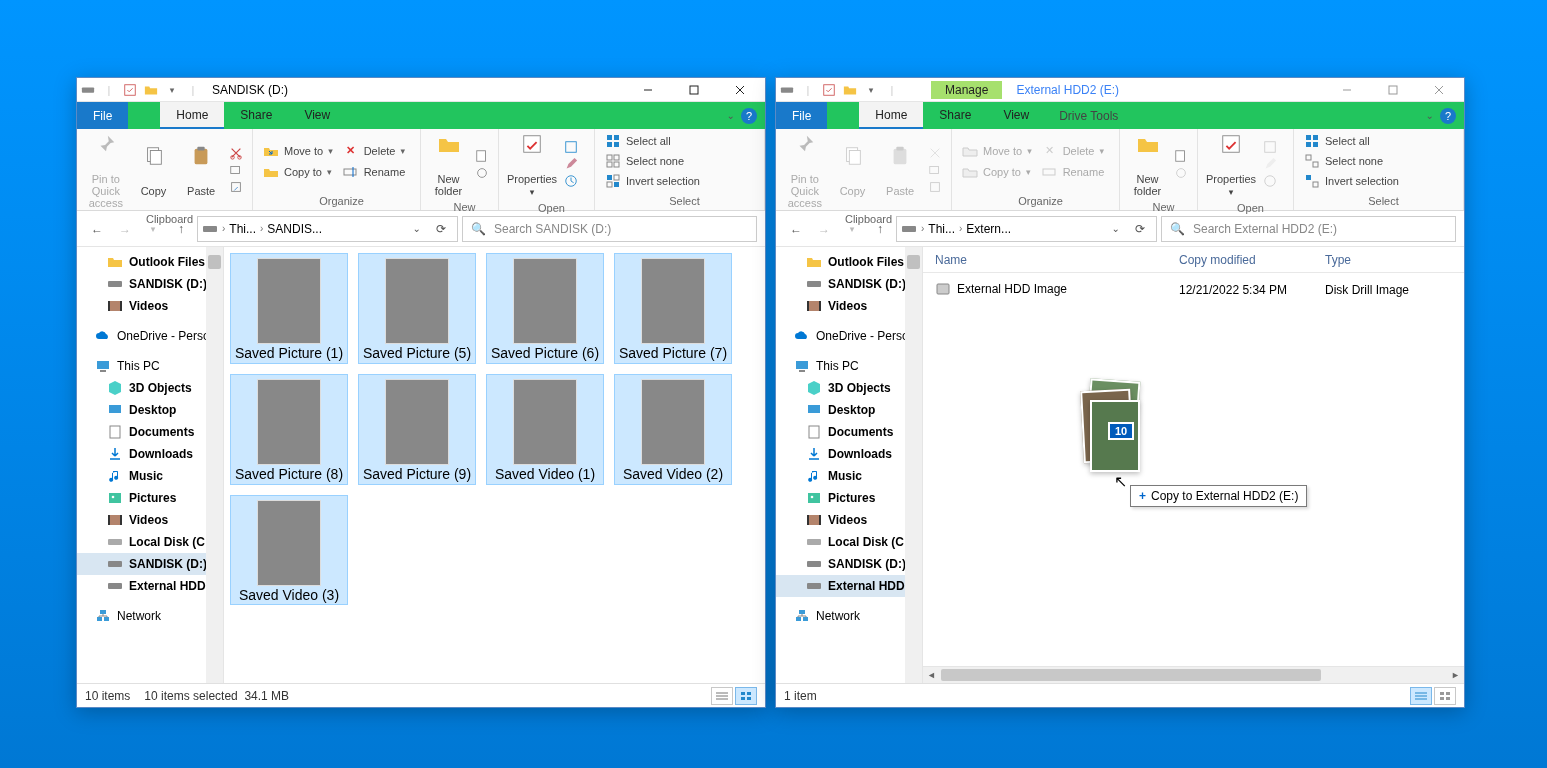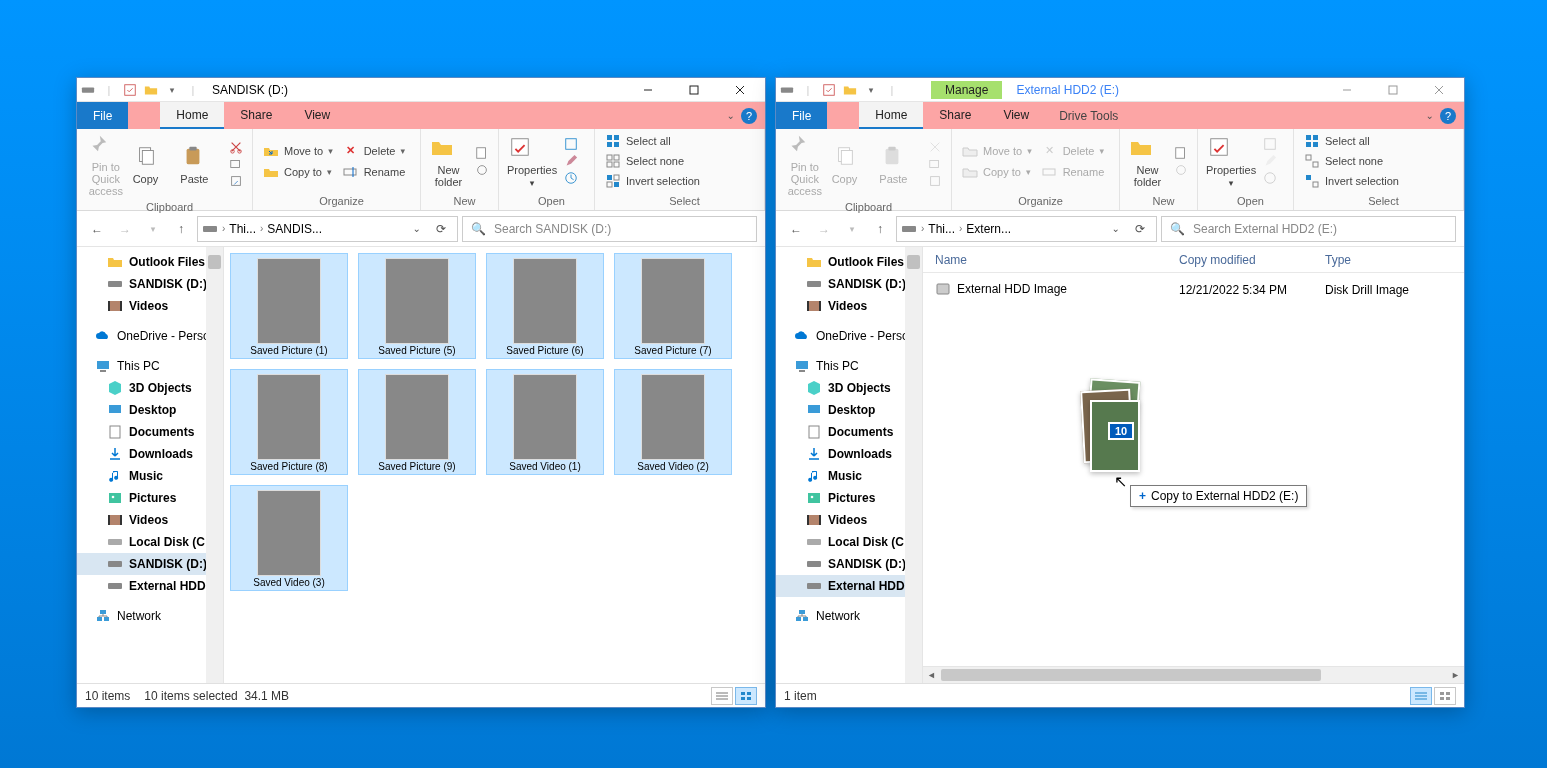--- a/index.html
+++ b/index.html
@@ -24,34 +24,34 @@
   .titlebar .tb-icons { display: flex; gap: 3px; align-items: center; margin-right: 10px; }
   .mini-icon { width: 18px; height: 18px; display: inline-flex; align-items: center; justify-content: center; font-size: 11px; }
   .mini-icon svg { width: 14px; height: 14px; }
   .titlebar .title { color: #000; font-size: 12px; }
   .titlebar .drive-tab { background: #a6e06d; padding: 2px 14px; margin-left: 20px; color: #222; font-size: 12px; }
   .titlebar .title-inactive { color: #3b82f6; margin-left: 14px; }
   .win-controls { margin-left: auto; display: flex; }
   .win-controls .wc { width: 46px; height: 22px; display: flex; align-items: center; justify-content: center; }
   .wc svg { width: 10px; height: 10px; stroke: #222; stroke-width: 1; fill: none; }
 
-  .menu-row { height: 27px; display: flex; align-items: stretch; background: #fca5a5; position: relative; }
+  .menu-row { height: 27px; display: flex; align-items: stretch; background: #22c55e; position: relative; }
   .menu-file { background: #1979ca; color: #fff; padding: 0 16px; display: flex; align-items: center; }
   .menu-tab { padding: 0 16px; display: flex; align-items: center; color: #222; border-bottom: 2px solid transparent; }
   .menu-tab.active { border-bottom-color: #1979ca; background: #f3f3f3; margin-left: 32px; }
   .menu-drive { padding: 0 14px; display: flex; align-items: center; color: #444; }
   .help-end { margin-left: auto; display: flex; align-items: center; gap: 6px; padding-right: 8px; }
   .help-end .caret { font-size: 10px; color: #555; }
   .help-end .q { width: 16px; height: 16px; border-radius: 50%; background: #1979ca; color: #fff; display: flex; align-items: center; justify-content: center; font-size: 11px; }
 
   .ribbon { height: 82px; display: flex; border-bottom: 1px solid #dadada; background: #fafafa; }
   .rgroup { display: flex; flex-direction: column; border-right: 1px solid #e3e3e3; }
   .rgroup .body { flex: 1; display: flex; align-items: center; padding: 2px 8px; gap: 6px; }
   .rgroup .label { text-align: center; font-size: 11px; color: #666; padding: 2px 0 3px; margin-left: 10px; }
-  .big-btn { display: flex; flex-direction: column; align-items: flex-start; justify-content: center; width: 50px; gap: 4px; color: #444; }
+  .big-btn { display: flex; flex-direction: column; align-items: center; justify-content: center; width: 50px; gap: 16px; color: #444; }
   .big-btn.disabled { color: #aaa; }
   .big-btn .ico { width: 26px; height: 26px; display: flex; align-items: center; justify-content: center; }
   .big-btn .txt { font-size: 11px; text-align: center; line-height: 1.1; }
   .stack-col { display: flex; flex-direction: column; gap: 1px; }
   .stack-item { display: flex; align-items: center; gap: 5px; font-size: 11px; color: #444; padding: 1px 2px; white-space: nowrap; }
   .stack-item .ico { width: 16px; height: 16px; display: inline-flex; align-items: center; justify-content: center; }
   .tiny-ico { width: 16px; height: 16px; display: inline-flex; align-items: center; justify-content: center; }
 
   .nav-row { height: 36px; display: flex; align-items: center; gap: 4px; padding: 0 8px; border-bottom: 1px solid #e5e5e5; }
   .nav-arrow { width: 24px; height: 24px; display: flex; align-items: center; justify-content: center; color: #555; }
@@ -71,21 +71,21 @@
   .side-item.indent2 { padding-left: 30px; font-weight: bold; }
   .side-item.selected { background: #d8e6f2; }
   .side-gap { height: 8px; }
   .side-ico { width: 16px; height: 16px; flex-shrink: 0; display: inline-flex; align-items: center; justify-content: center; }
 
   .content { flex: 1; position: relative; overflow: hidden; background: #fff; }
   .thumb-grid { display: flex; flex-wrap: wrap; gap: 10px 10px; padding: 6px 6px; align-content: flex-start; }
   .file-thumb { width: 118px; display: flex; flex-direction: column; align-items: center; padding: 2px; }
   .file-thumb.selected { background: #cce8ff; border: 1px solid #99d1ff; padding: 1px; }
   .file-thumb .pic { width: 62px; height: 84px; background: #888; margin: 4px 0 2px; box-shadow: 0 0 0 1px #ddd; }
-  .file-thumb .cap { font-size: 10px; color: #000; text-align: left; line-height: 1.2; }
+  .file-thumb .cap { font-size: 14px; color: #000; text-align: left; line-height: 1.2; }
 
   .details-header { display: flex; height: 26px; border-bottom: 1px solid #e8e8e8; color: #4a6a9a; font-size: 12px; align-items: center; }
   .details-header .col-name { width: 256px; padding-left: 12px; }
   .details-header .col-date { width: 146px; }
   .details-header .col-type { flex: 1; }
   .details-row { display: flex; height: 24px; align-items: flex-end; font-size: 12px; color: #000; }
   .details-row .col-name { width: 256px; padding-left: 12px; display: flex; gap: 6px; align-items: center; }
   .details-row .col-date { width: 146px; }
   .details-row .col-type { flex: 1; }
 

